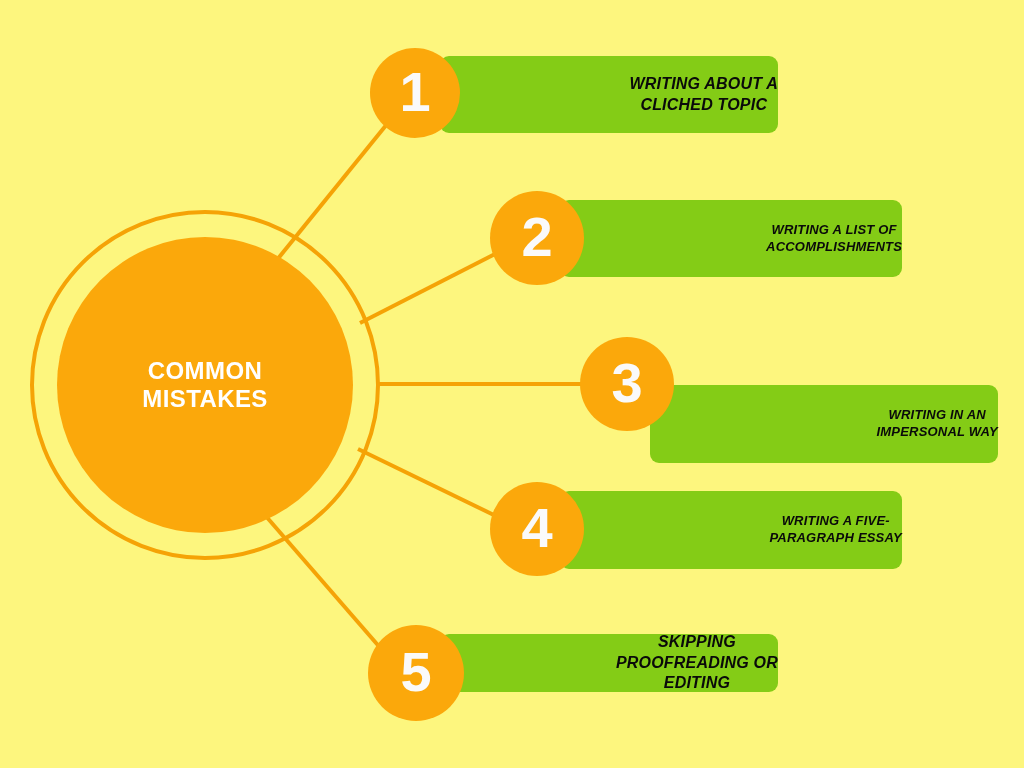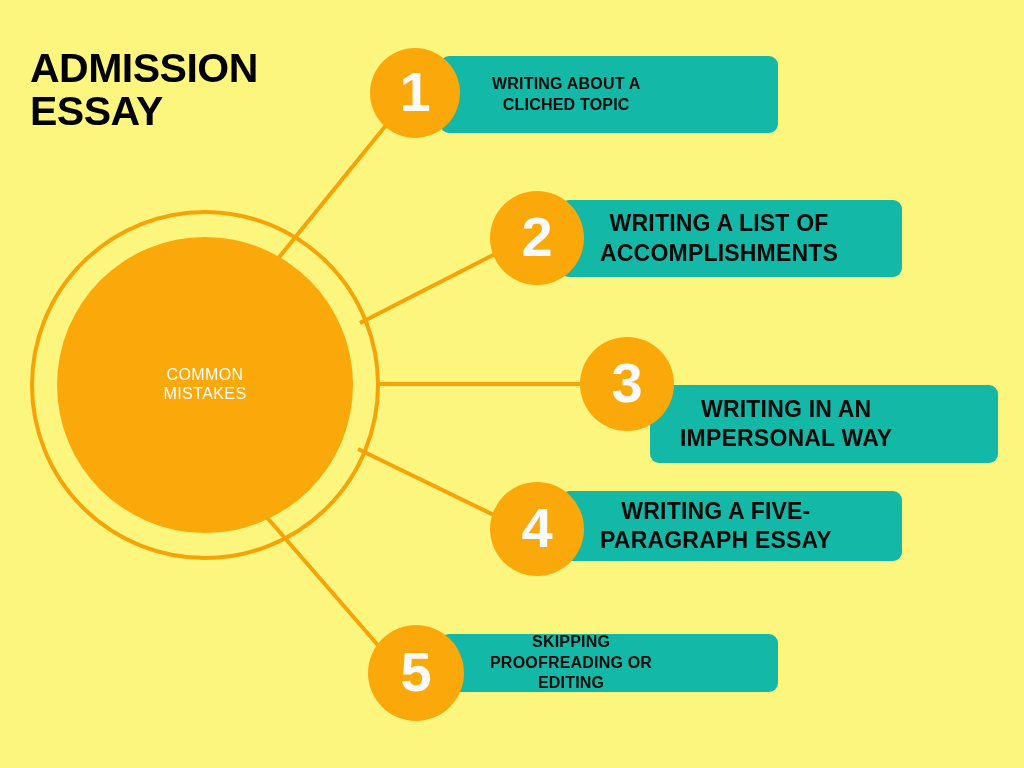--- a/index.html
+++ b/index.html
@@ -65,46 +65,47 @@
     border-radius: 50%;
     background: #FBA80B;
     display: flex;
     align-items: center;
     justify-content: center;
   }
   #hub-label {
     margin: 2px;
     text-align: center;
     color: #FFFFFF;
-    font-size: 16px;
+    font-size: 24px;
     line-height: 1.18;
-    font-weight: 400;
+    font-weight: 700;
     letter-spacing: 0.4px;
     text-transform: uppercase;
     white-space: pre-line;
   }
 
   
   .row {
     position: absolute;
   }
   .card {
     position: absolute;
-    background: #14b8a6;
+    background: #84cc16;
     border-radius: 9px;
     box-sizing: border-box;
     display: flex;
     align-items: center;
-    justify-content: flex-start;
+    justify-content: flex-end;
+    font-style: italic;
   }
   .card-text {
     margin: 0;
     text-align: center;
     color: #0A0A0A;
-    font-size: 23px;
+    font-size: 13px;
     line-height: 1.28;
     font-weight: 900;
     letter-spacing: 0.2px;
     text-transform: uppercase;
     white-space: pre-line;
   }
   .badge {
     position: absolute;
     border-radius: 50%;
     background: #FBA80B;
@@ -128,35 +129,33 @@
 
   
   #row-2 .card  { left: 560px; top: 200px; width: 342px; height: 77px; padding-left: 40px; }
   #row-2 .badge { left: 490px; top: 191px; width: 94px;  height: 94px; }
 
   
   #row-3 .card  { left: 650px; top: 345px; width: 348px; height: 78px; padding-left: 30px; margin-top: 40px; }
   #row-3 .badge { left: 580px; top: 337px; width: 94px;  height: 94px; }
 
   
-  #row-4 .card  { left: 560px; top: 491px; width: 342px; height: 70px; padding-left: 40px; }
+  #row-4 .card  { left: 560px; top: 491px; width: 342px; height: 78px; padding-left: 40px; }
   #row-4 .badge { left: 490px; top: 482px; width: 94px;  height: 94px; }
 
   
   #row-5 .card  { left: 440px; top: 634px; width: 338px; height: 58px; padding-left: 50px; }
   #row-5 .badge { left: 368px; top: 625px; width: 96px;  height: 96px; }
   #row-5 .card-text { font-size: 16px; }
 </style>
 </head>
 <body>
 
 <div id="infographic">
 
-  <h1 id="title">Admission
-Essay</h1>
 
   <svg id="connectors" viewBox="0 0 1024 768" xmlns="http://www.w3.org/2000/svg">
     <line x1="272" y1="266" x2="400" y2="108" stroke="#F5A306" stroke-width="4"></line>
     <line x1="360" y1="323" x2="497" y2="253" stroke="#F5A306" stroke-width="4"></line>
     <line x1="379" y1="384" x2="600" y2="384" stroke="#F5A306" stroke-width="4"></line>
     <line x1="358" y1="449" x2="500" y2="518" stroke="#F5A306" stroke-width="4"></line>
     <line x1="264" y1="514" x2="383" y2="651" stroke="#F5A306" stroke-width="4"></line>
   </svg>
 
   <div id="hub-ring"></div>

